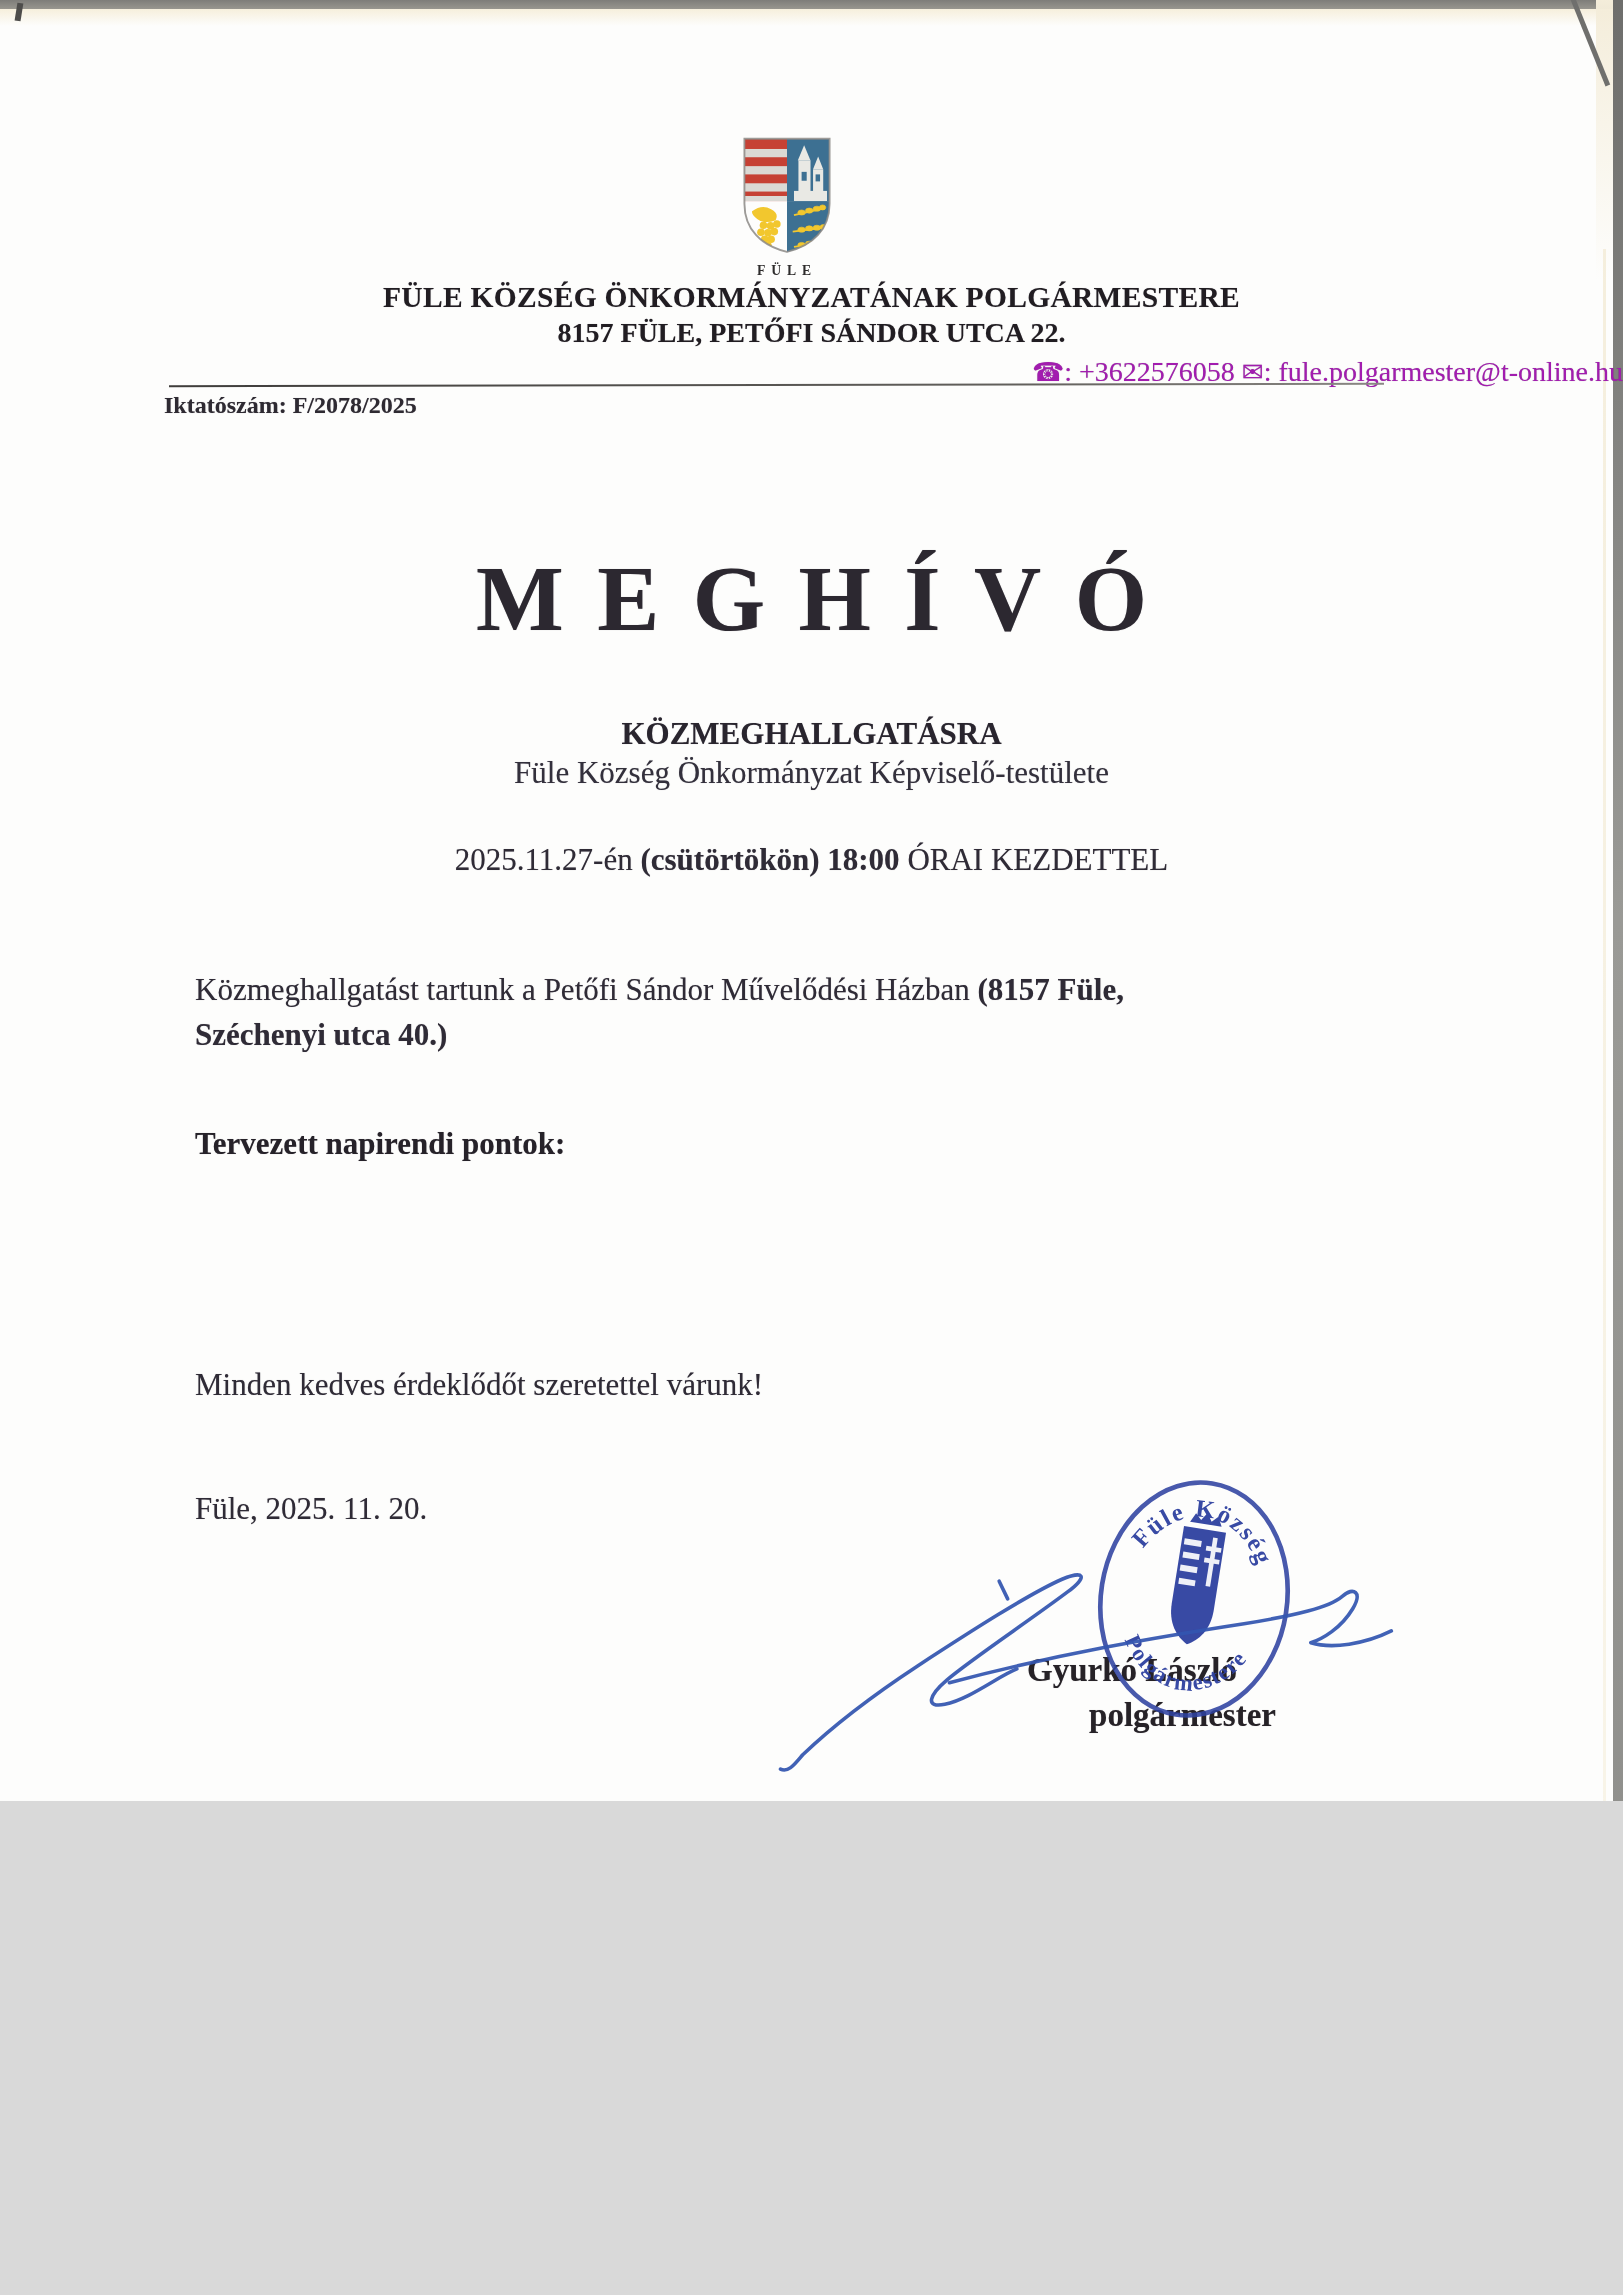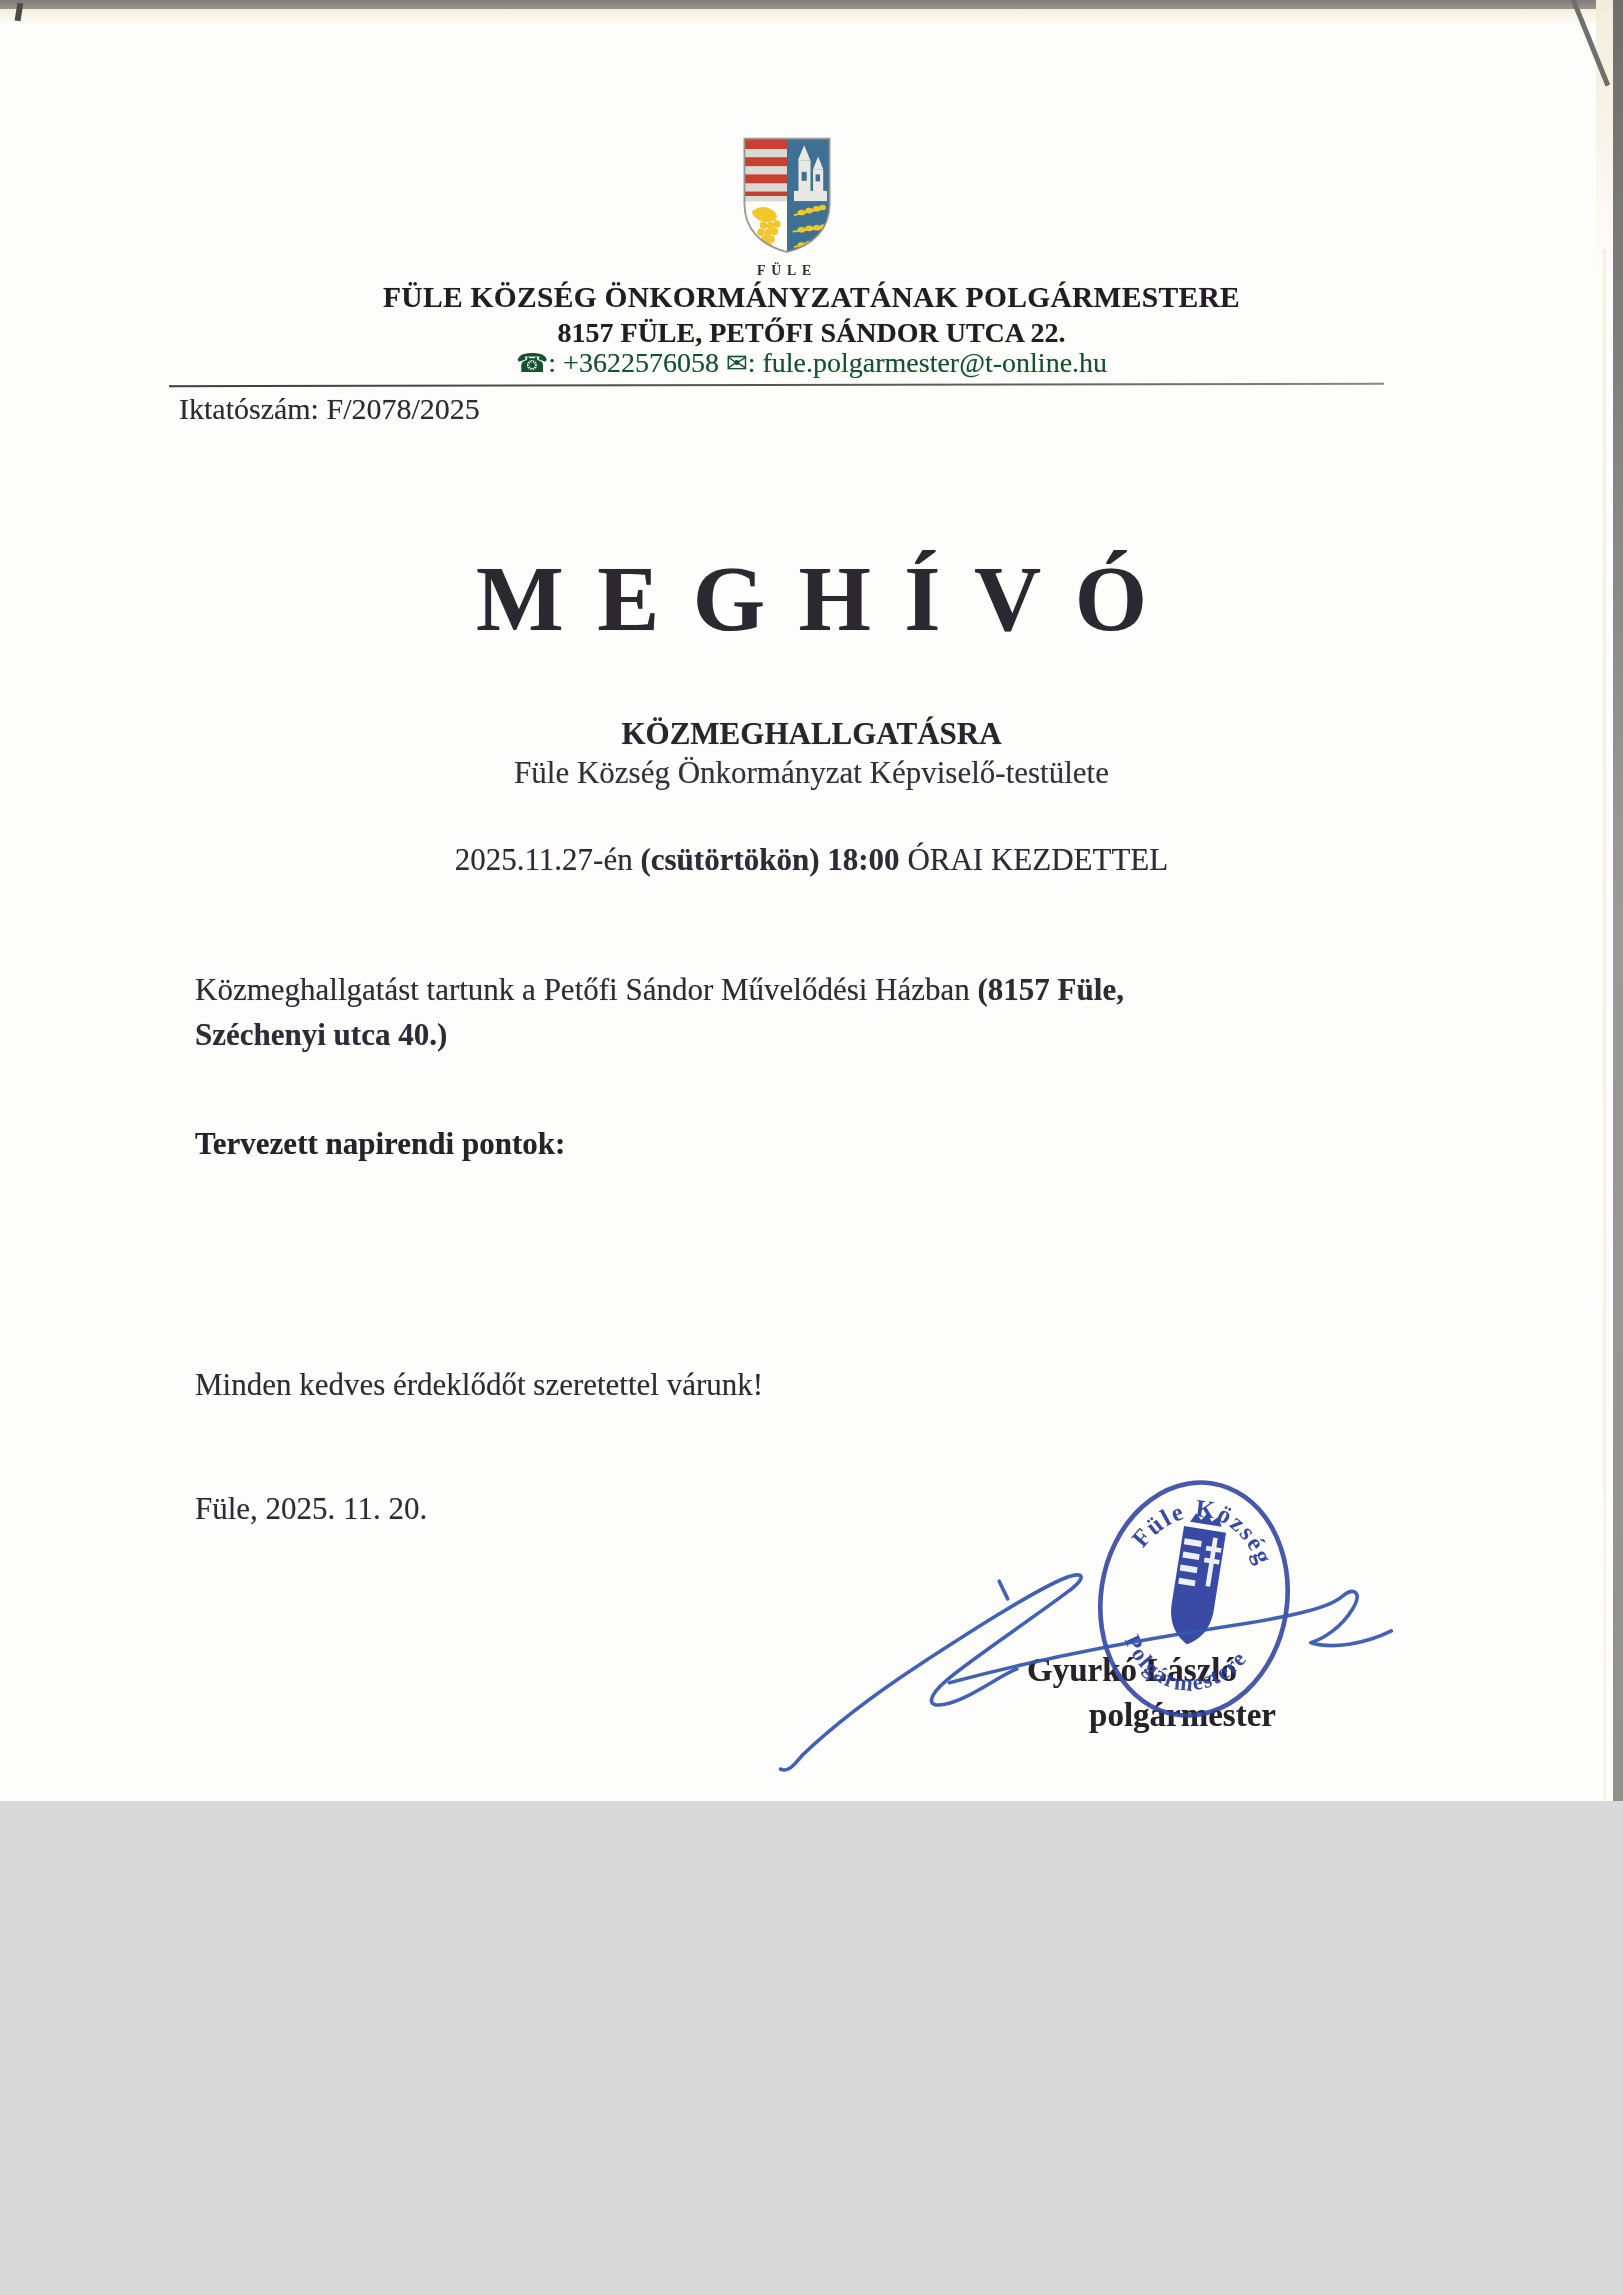--- a/index.html
+++ b/index.html
@@ -27,26 +27,26 @@
   .scan-bl-dash { position:absolute; left:300px; top:2227px; width:7.2px; height:3.3px;
                  background:#5c5a60; border-radius:1.3px; }
   
   .soft { text-shadow:0 0 0.8px rgba(42,38,48,.4); }
   .centered { position:absolute; left:0; width:1623px; text-align:center; }
   .crest-wrap { position:absolute; left:707px; top:135px; width:160px; text-align:center; }
   .crest-caption { margin-top:3.9px; font-size:13.7px; letter-spacing:5.9px; color:#2e2c2c;
                    font-weight:bold; filter:blur(0.3px); }
   .hdr1 { top:281px; font-size:29.5px; font-weight:bold; color:#211d22; letter-spacing:0.3px; }
   .hdr2 { top:317px; font-size:28px; font-weight:bold; color:#211d22; }
-  .hdr3 { top:347px; font-size:28px; color:#14532d; }
+  .hdr3 { top:356px; font-size:28px; color:#a21caf;text-align:right; }
   .icon-glyph { font-family:"DejaVu Sans", sans-serif; font-size:26px; }
   .rule { position:absolute; left:169px; top:384px; width:1215px; height:2px;
           background:linear-gradient(90deg,#3f3d3b,#62605c 70%,#8a8884);
           transform:rotate(-0.12deg); }
-  .registry { position:absolute; left:179px; top:392px; font-size:30px; color:#2e2a32; }
+  .registry { position:absolute; left:164px; top:392px; font-size:24px; color:#2e2a32;font-weight:bold; }
   .title { top:545px; font-size:93px; font-weight:bold; letter-spacing:.36em;
            color:#2c2830; text-indent:.36em; }
   .sub1 { top:716px; font-size:31px; font-weight:bold; color:#29252e; }
   .sub2 { top:755px; font-size:31px; color:#33303c; }
   .dateline { top:842px; font-size:31px; color:#2f2b36; }
   .para { position:absolute; left:195px; top:967px; width:1296px; font-size:31px;
           line-height:45px; color:#2f2b36; }
   .agenda-h { position:absolute; left:195px; top:1126px; font-size:31px; font-weight:bold; color:#262229; }
   .agenda-item { position:absolute; left:254px; top:1206px; font-size:31px; color:#2f2b36; }
   .agenda-item .num { display:inline-block; width:38px; }

